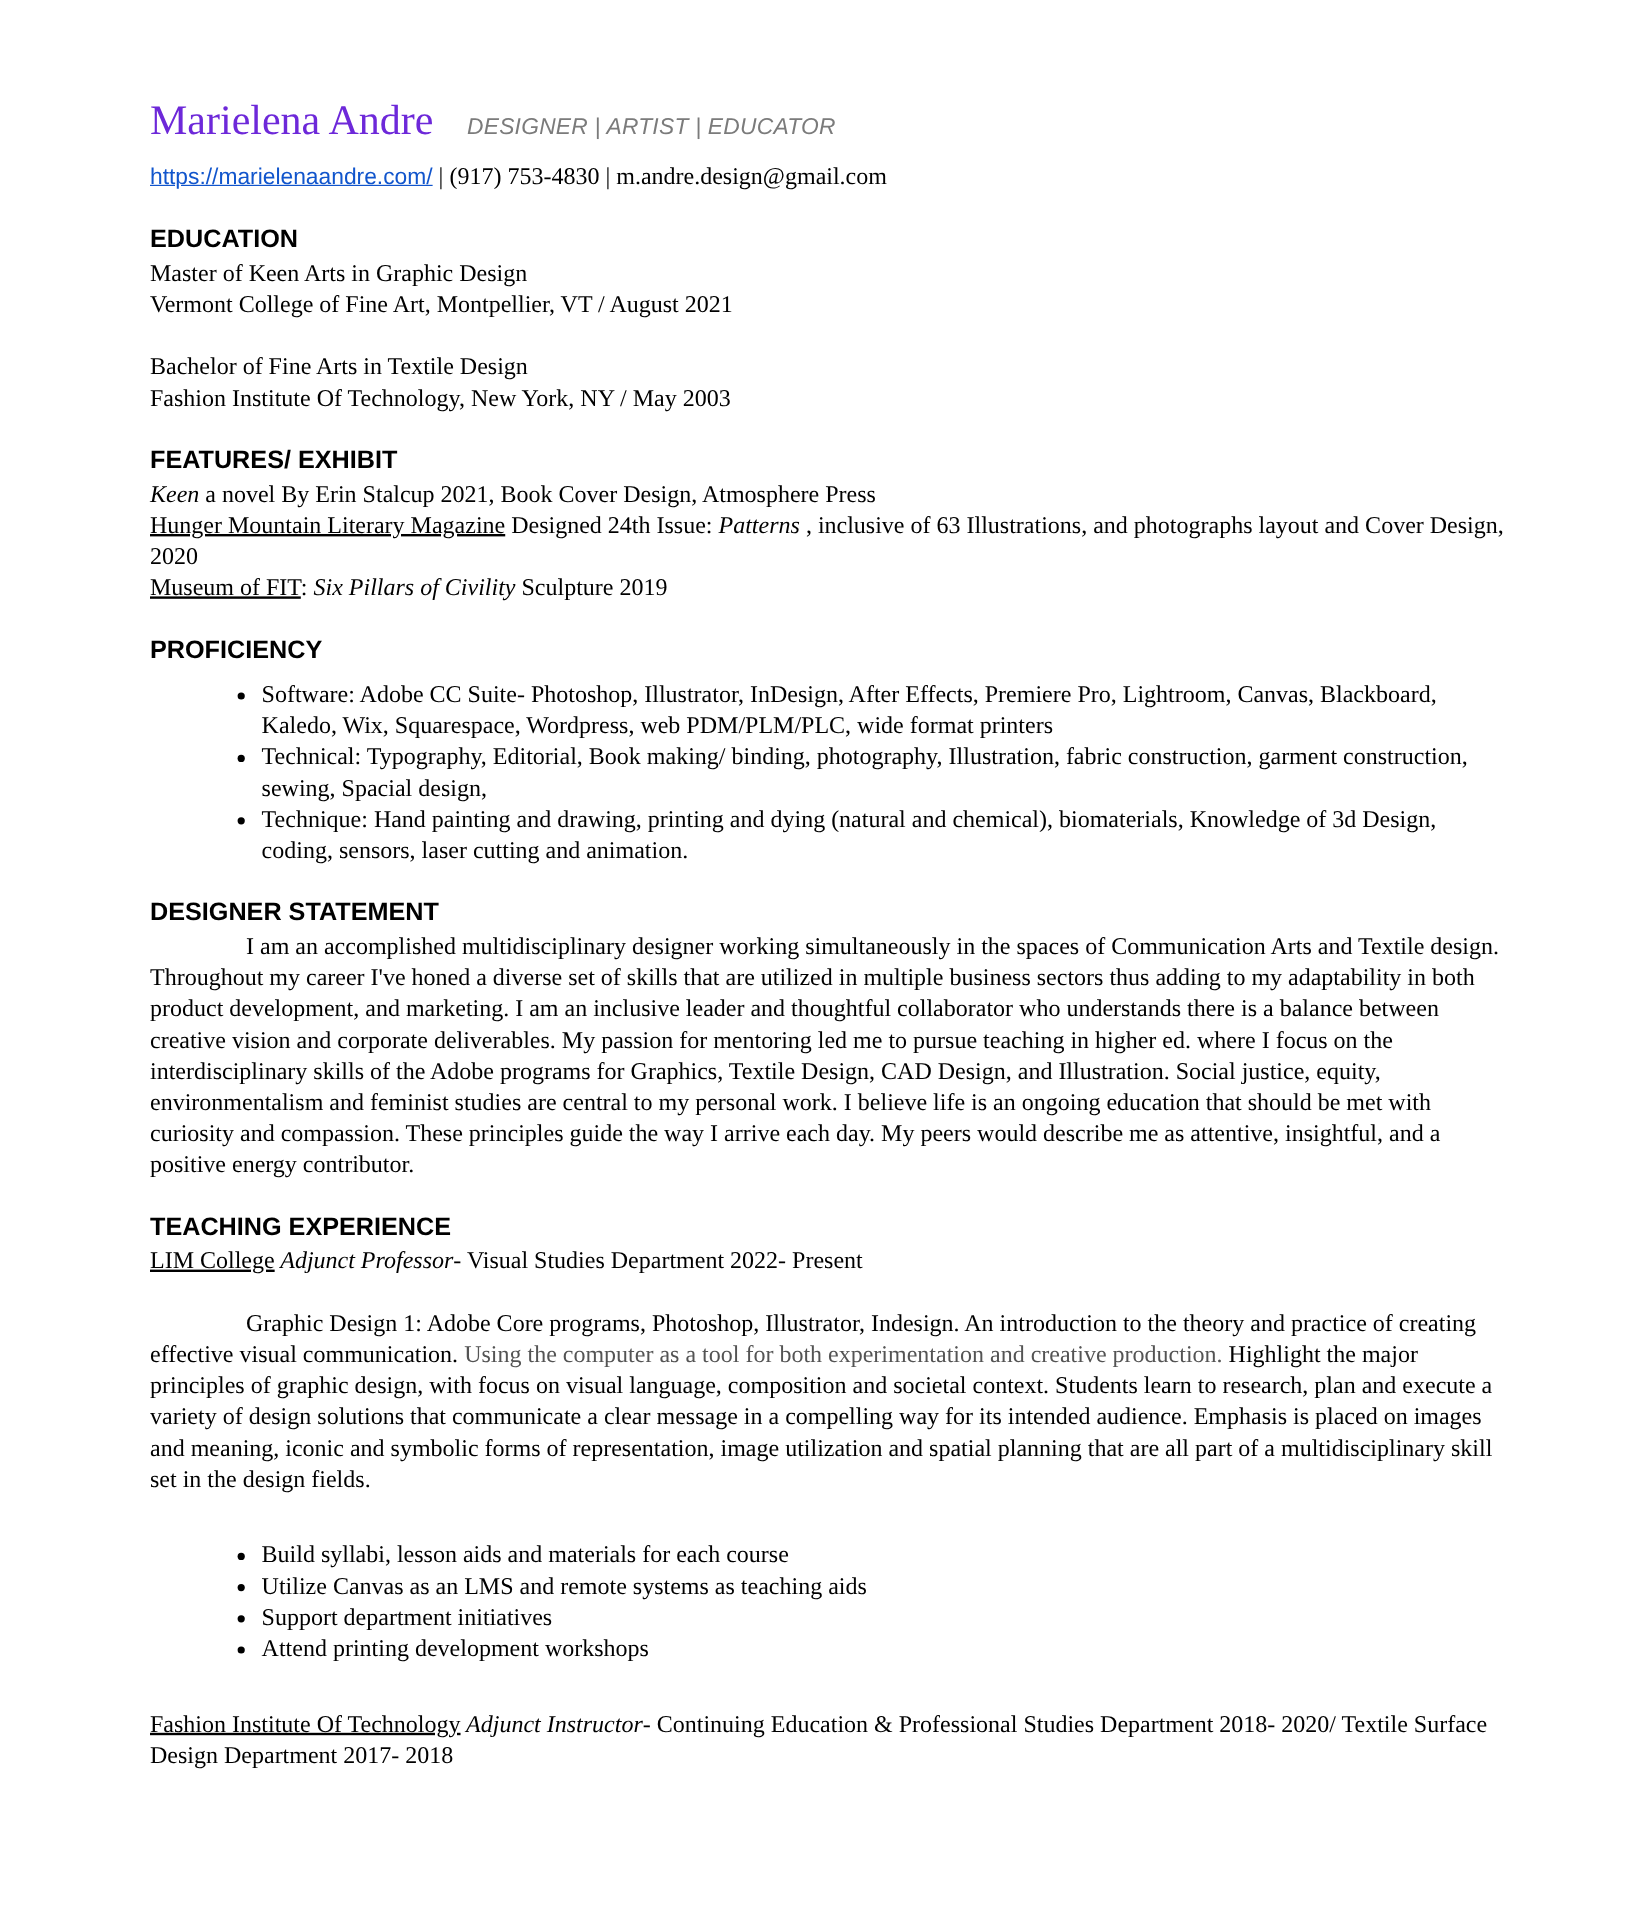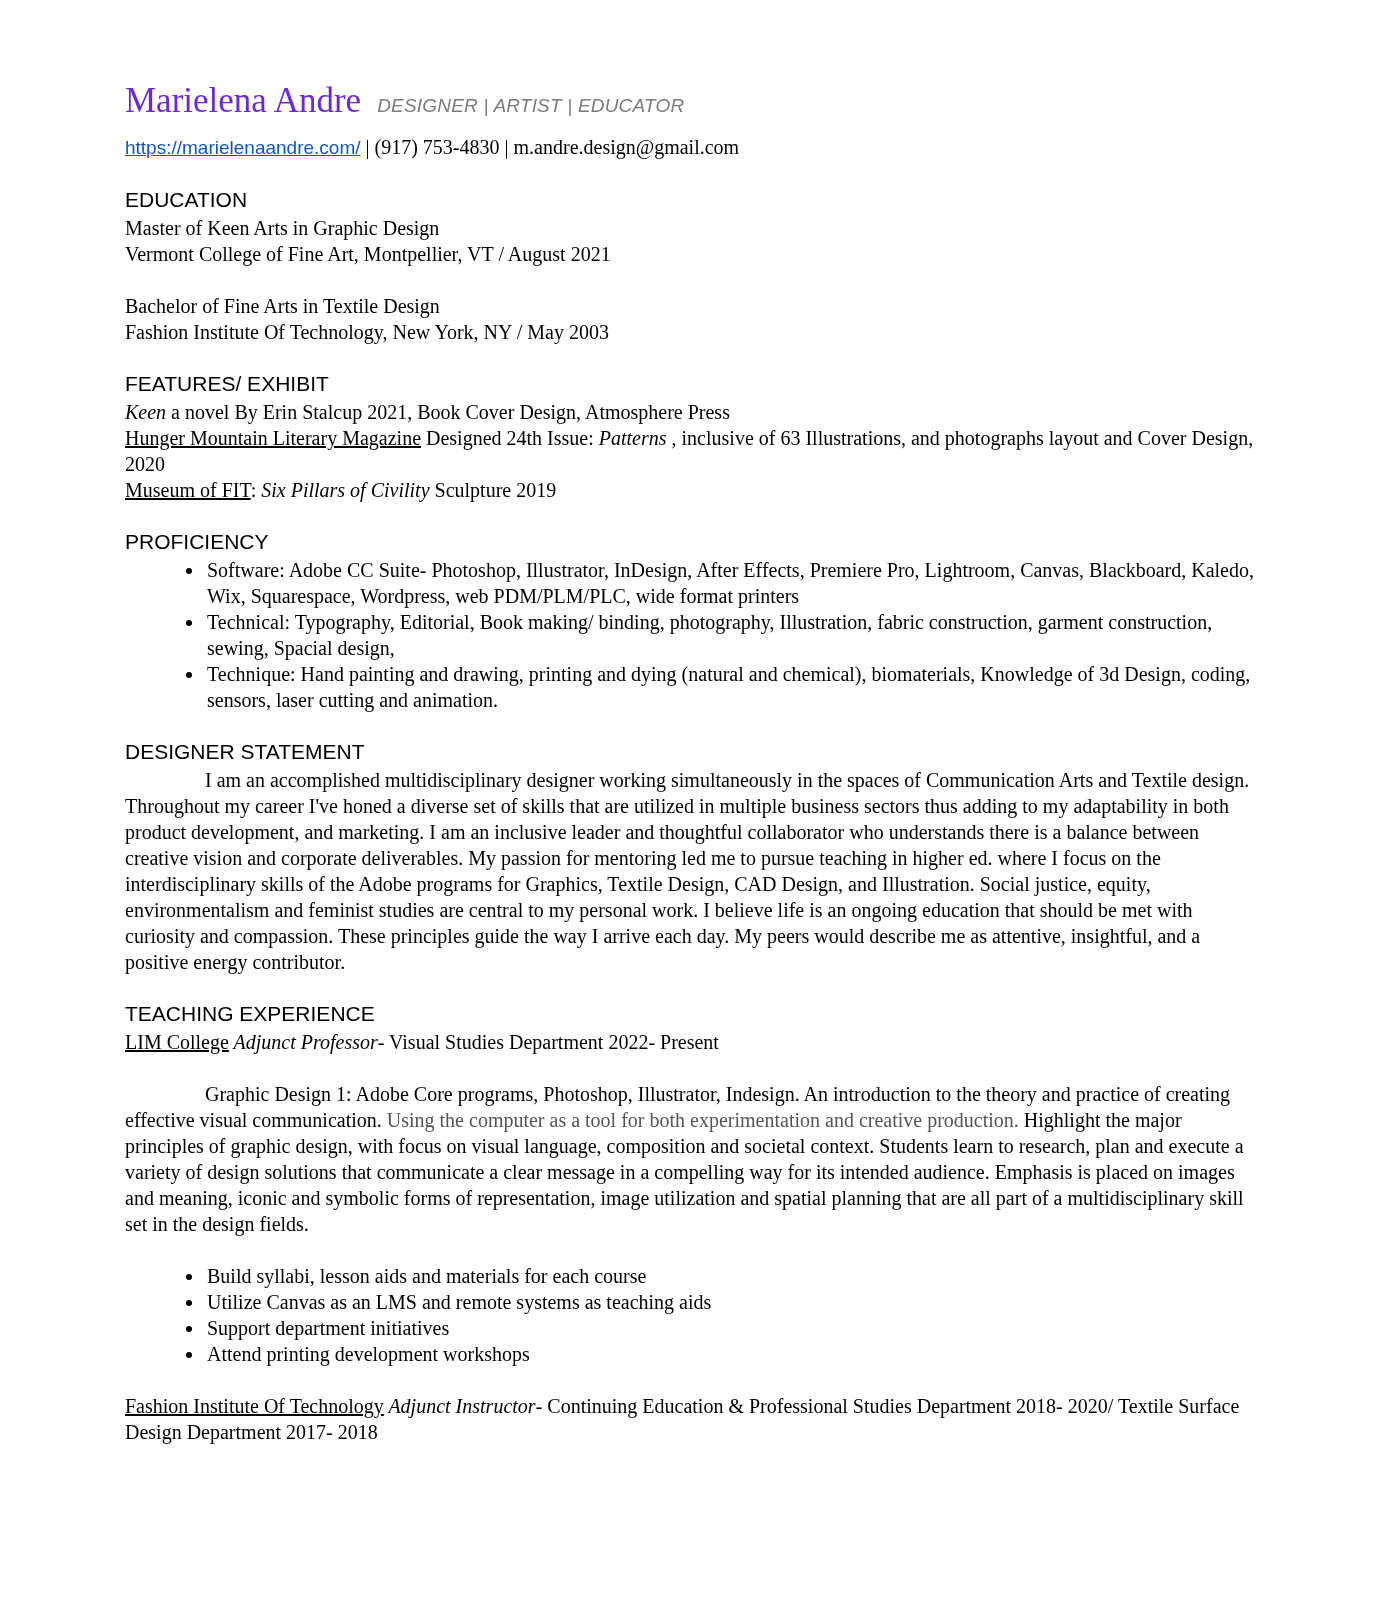--- a/index.html
+++ b/index.html
@@ -23,52 +23,52 @@
     font-size: 35px;
     line-height: 42px;
     font-weight: 400;
     color: #6d28d9;
   }
   .tagline {
     font-family: "Liberation Sans", "DejaVu Sans", sans-serif;
     font-style: italic;
     font-size: 19px;
     color: #7b7b7b;
-    margin-left: 16px;
+    margin-left: 28px;
     letter-spacing: 0.2px;
   }
   .contact-row { margin-top: 12px; }
   .contact-row a {
     font-family: "Liberation Sans", "DejaVu Sans", sans-serif;
     font-size: 19px;
     color: #1155cc;
     text-decoration: underline;
   }
 
   
   .heading {
     font-family: "Liberation Sans", "DejaVu Sans", sans-serif;
     font-size: 21px;
     line-height: 27px;
-    font-weight: 400;
+    font-weight: 700;
     color: #000;
     margin: 25px 0 2px 0;
   }
   p { margin: 0; }
   .gap { height: 26px; }
   .gap-sm { height: 22px; }
 
   .i { font-style: italic; }
   .u { text-decoration: underline; }
   .gray { color: #545454; }
 
   .indent-first { text-indent: 80px; }
 
   ul.bullets {
-    margin: 0;
+    margin: 11px;
     padding-left: 80px;
     list-style-type: disc;
   }
   ul.bullets li { margin: 0; padding-left: 2px; }
 
   .final-para {
     margin-left: 80px;
     line-height: 43px;
   }
 </style>

